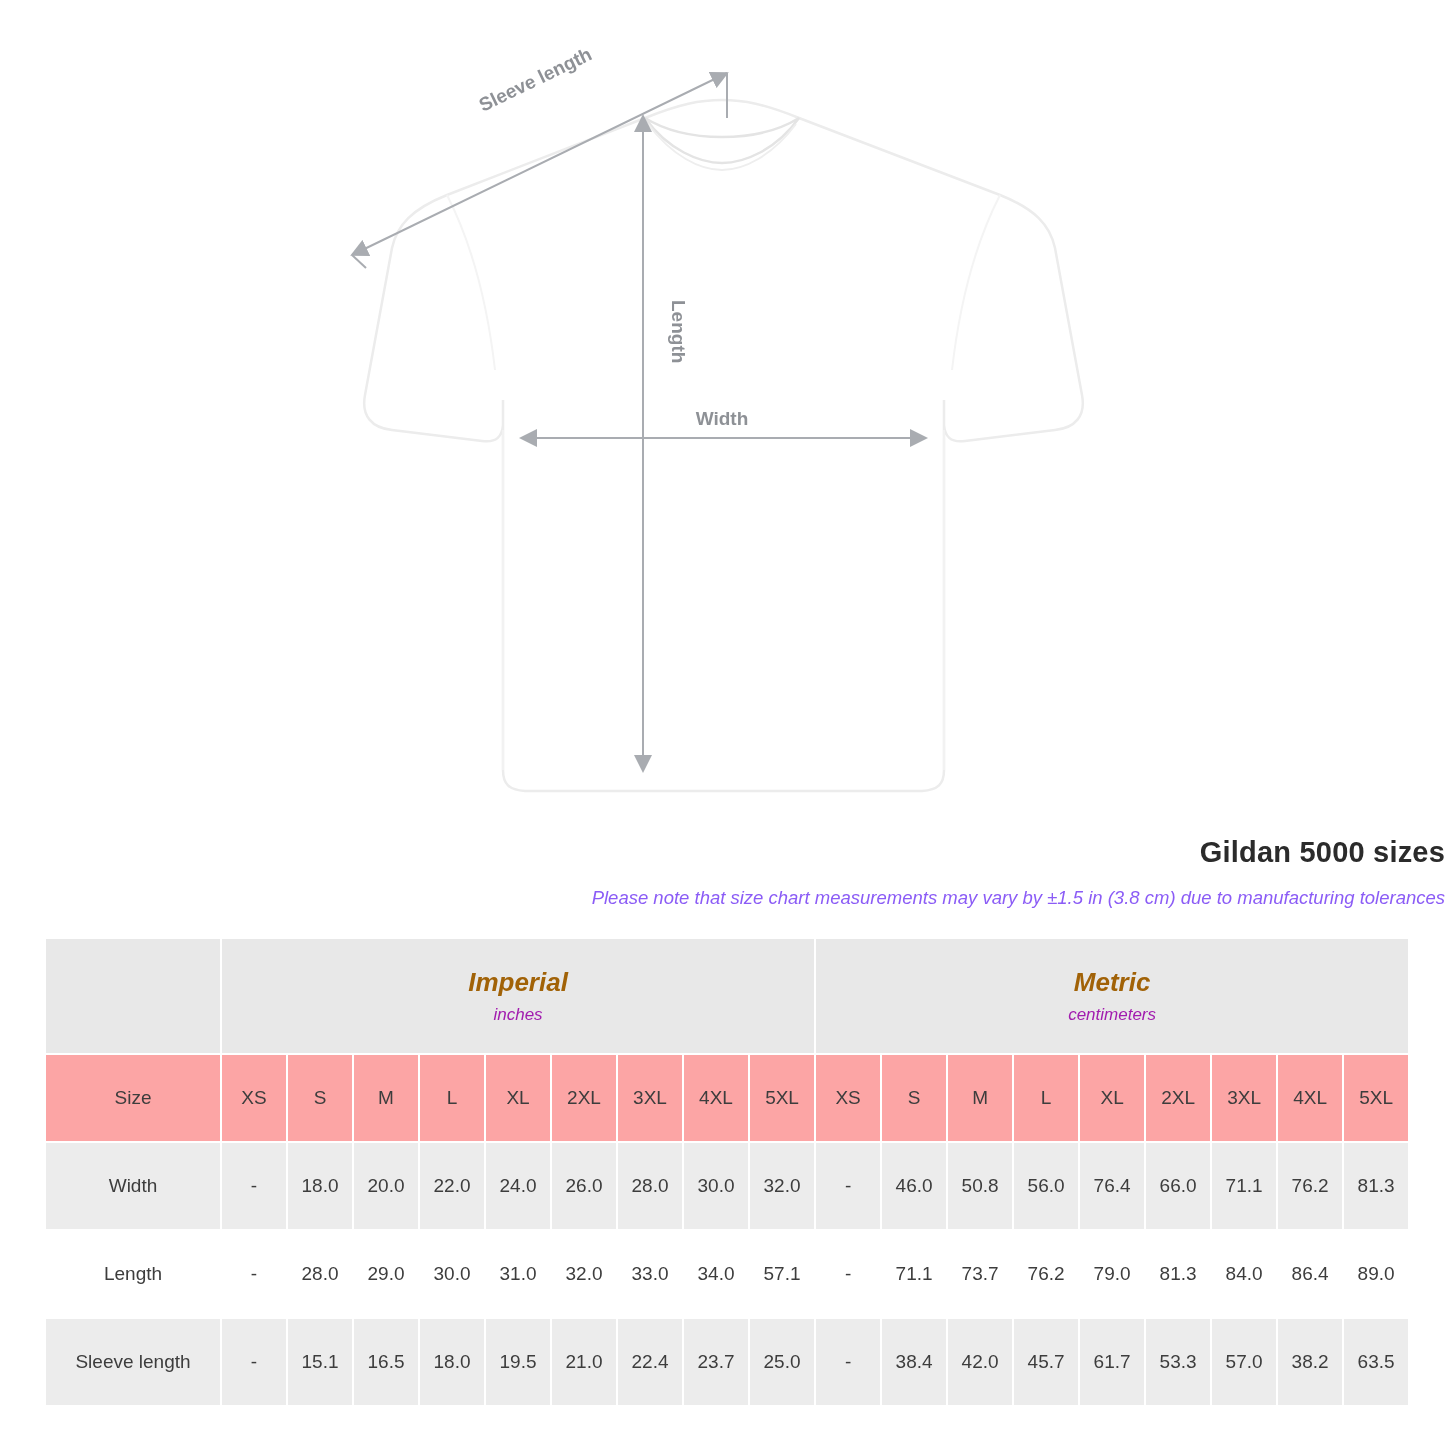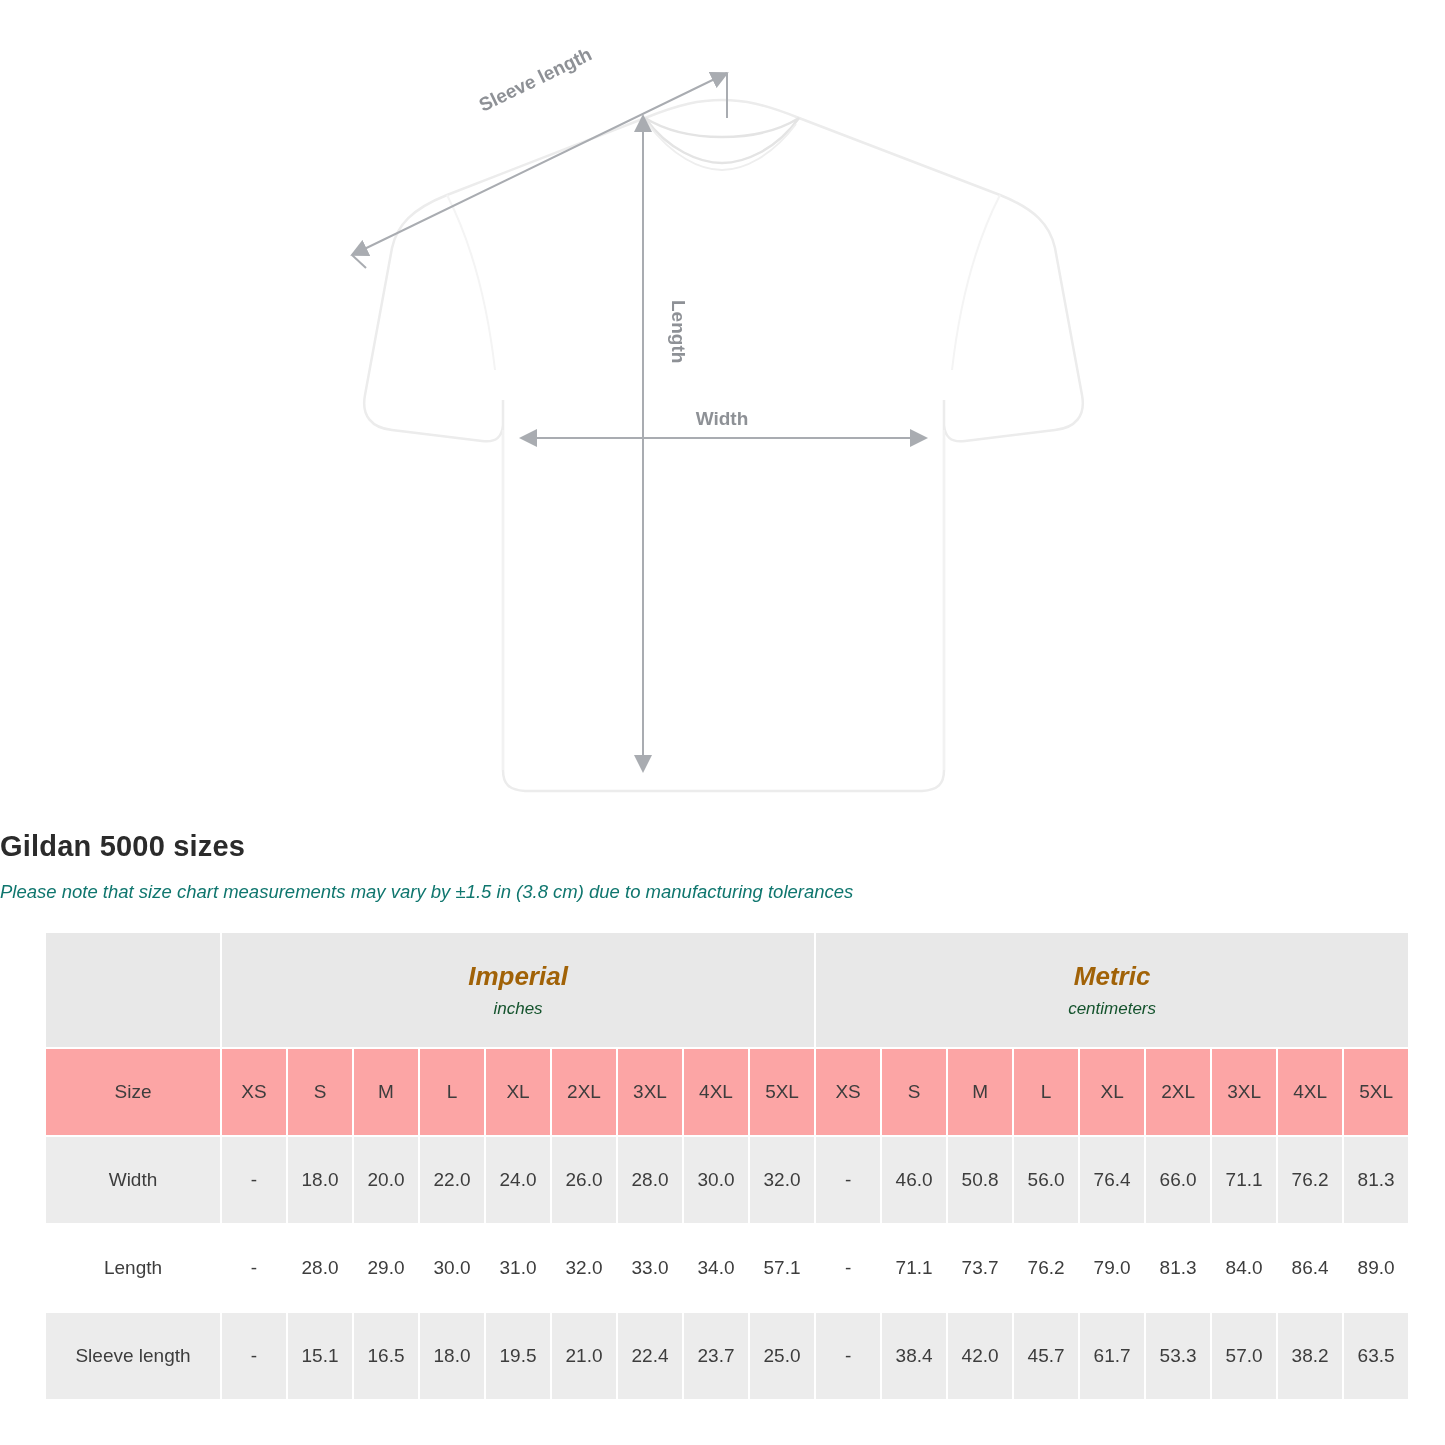--- a/index.html
+++ b/index.html
@@ -25,34 +25,34 @@
     position: relative;
     width: 1445px;
     height: 830px;
   }
   .illustration svg {
     display: block;
   }
 
   
   .title-block {
-    text-align: left;
-    margin-top: 0;
+    text-align: right;
+    margin-top: 6px;
   }
   .chart-title {
     font-size: 29px;
     font-weight: bold;
     color: #2b2b2b;
     letter-spacing: 0.2px;
   }
   .chart-note {
     margin-top: 18px;
     font-size: 18.5px;
     font-style: italic;
-    color: #0f766e;
+    color: #8b5cf6;
   }
 
   
   .table-wrap {
     margin: 28px 44px 0 44px;
   }
   table.size-table {
     border-collapse: collapse;
     width: 1357px;
     table-layout: fixed;
@@ -74,21 +74,21 @@
   .unit-head .unit-name {
     font-size: 26px;
     font-style: italic;
     font-weight: bold;
     color: #a16207;
     line-height: 1.2;
   }
   .unit-head .unit-sub {
     font-size: 17px;
     font-style: italic;
-    color: #14532d;
+    color: #a21caf;
     margin-top: 6px;
   }
   .hdr-row td {
     height: 84px;
     background: #fca5a5;
     font-weight: bold;
     font-size: 19px;
     color: #3a3a3a;
   }
   .row-label {

